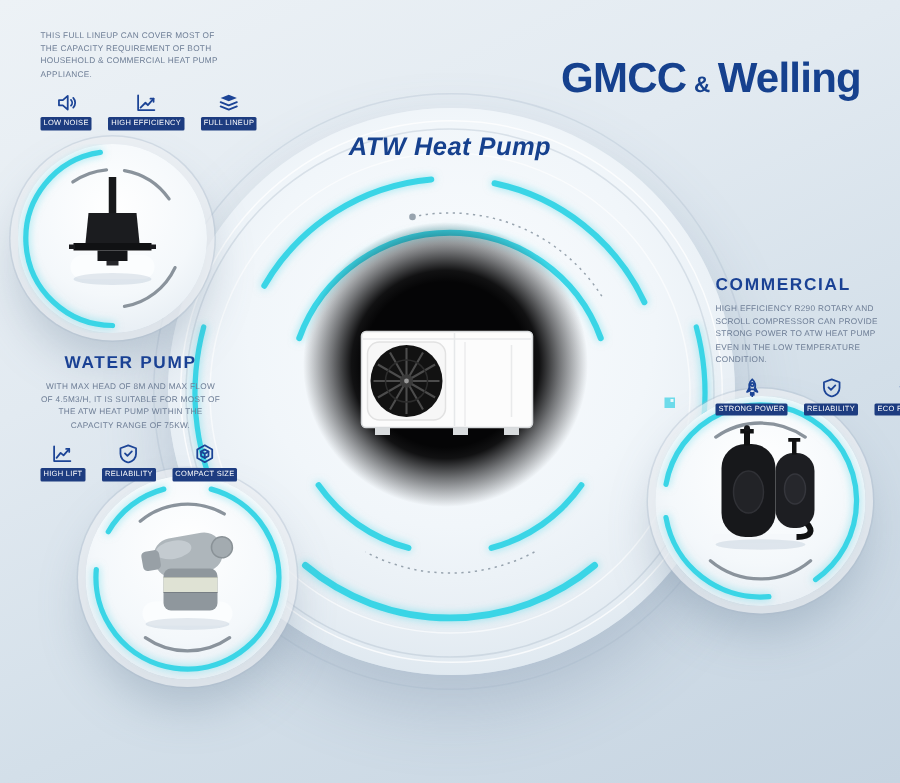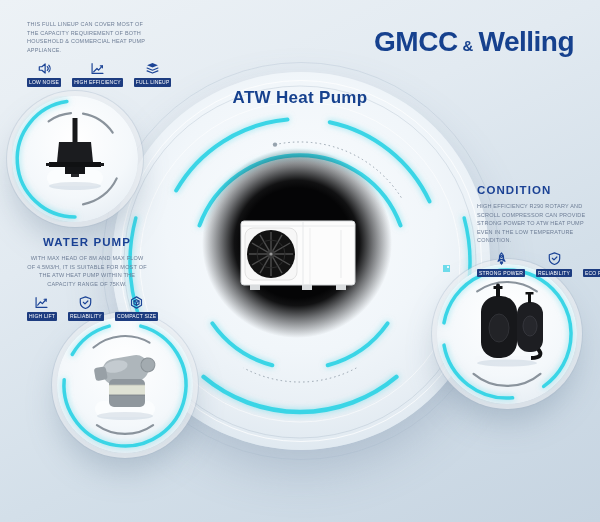--- a/index.html
+++ b/index.html
@@ -15,25 +15,25 @@
     box-shadow:0 22px 45px rgba(110,130,155,.30);
   }
   .big-circle::before{content:"";position:absolute;inset:8px;border-radius:50%;border:1px solid rgba(255,255,255,.75);}
   .big-circle::after{content:"";position:absolute;inset:-10px;border-radius:50%;border:1px solid rgba(160,178,196,.28);}
   .black-circle{
     position:absolute;left:202px;top:148px;width:190px;height:190px;border-radius:50%;
     background:radial-gradient(closest-side,#050506 58%,rgba(5,5,6,.95) 66%,rgba(8,8,10,.55) 80%,rgba(8,8,10,0) 100%);
   }
   .hero-title{
     position:absolute;left:190px;top:88px;width:220px;text-align:center;
-    font-size:17px;font-weight:bold;color:#16418e;letter-spacing:.3px;
+    font-size:17px;font-weight:bold;color:#16418e;letter-spacing:.3px;font-style:italic;
   }
   .hero-product{position:absolute;left:240px;top:218px;}
   
-  .logo{position:absolute;right:26px;top:26px;color:#16418e;white-space:nowrap;}
+  .logo{position:absolute;right:26px;top:36px;color:#16418e;white-space:nowrap;}
   .logo .l1{font-size:28px;font-weight:bold;letter-spacing:-.5px;}
   .logo .amp{font-size:15px;font-weight:bold;margin:0 5px;}
   .logo .l2{font-size:28px;font-weight:bold;letter-spacing:-.5px;}
   
   .pod{
     position:absolute;border-radius:50%;
     background:radial-gradient(circle at 50% 35%,#ffffff 0%,#f4f8fb 55%,#e6edf3 85%,#dfe8f0 100%);
     box-shadow:0 0 0 5px rgba(255,255,255,.55),0 0 0 6px rgba(168,184,200,.35),0 18px 30px rgba(105,128,152,.35);
   }
   .pod-fan{left:12px;top:96px;width:126px;height:126px;}
@@ -276,21 +276,21 @@
               <path d="M6,3.4 L8.3,4.7 V7.3 L6,8.6 L3.7,7.3 V4.7 Z"></path>
               <path d="M3.7,4.7 L6,6 L8.3,4.7 M6,6 V8.6"></path>
             </svg>
         </span>
         <span class="badge">COMPACT SIZE</span>
       </div>
     </div>
   </div>
 
   <div class="section sec-comp">
-    <div class="section-title">CONDITION</div>
+    <div class="section-title">COMMERCIAL</div>
     <p class="section-desc">HIGH EFFICIENCY R290 ROTARY AND SCROLL COMPRESSOR CAN PROVIDE STRONG POWER TO ATW HEAT PUMP EVEN IN THE LOW TEMPERATURE CONDITION.</p>
     <div class="features">
       <div class="feature">
         <span class="ficon">
           <svg width="13" height="13" viewBox="0 0 12 12">
               <path d="M6,0.8 C7.6,2.2 8.2,4.6 7.6,7 H4.4 C3.8,4.6 4.4,2.2 6,0.8 Z"></path>
               <circle cx="6" cy="4" r="1"></circle>
               <path d="M4.4,5.8 L2.8,8.6 L4.6,7.8"></path>
               <path d="M7.6,5.8 L9.2,8.6 L7.4,7.8"></path>
               <path d="M5.1,9 V10.4 M6.9,9 V10.4 M6,9.2 V11.2"></path>

